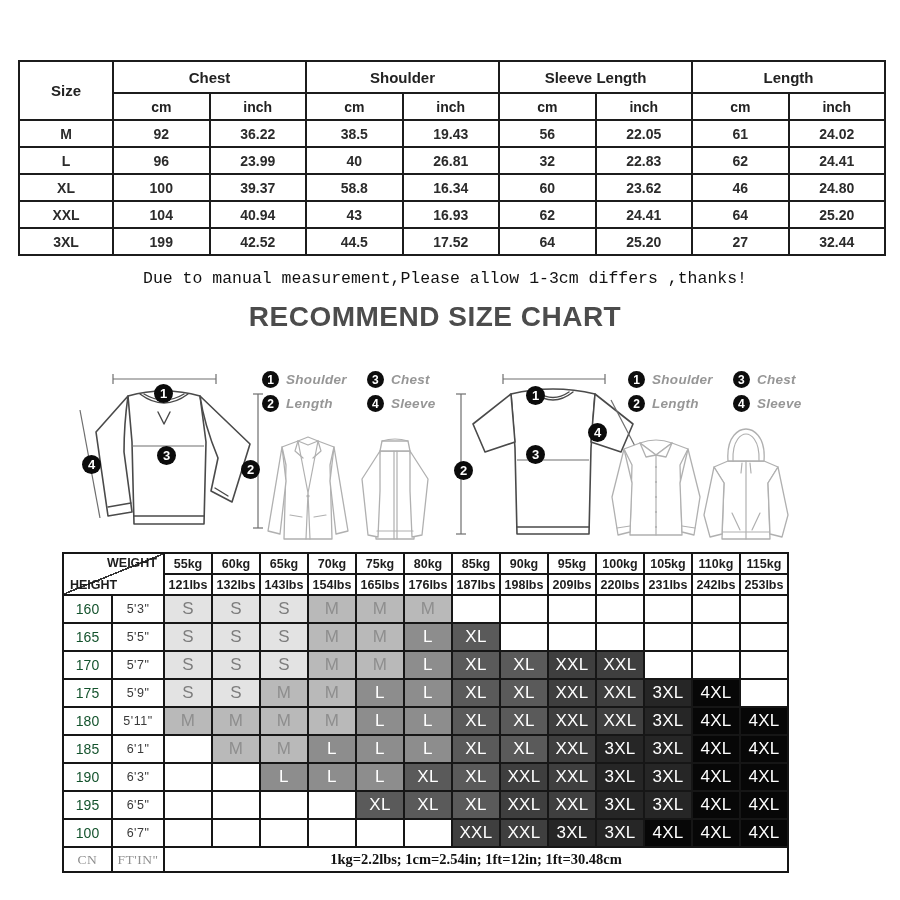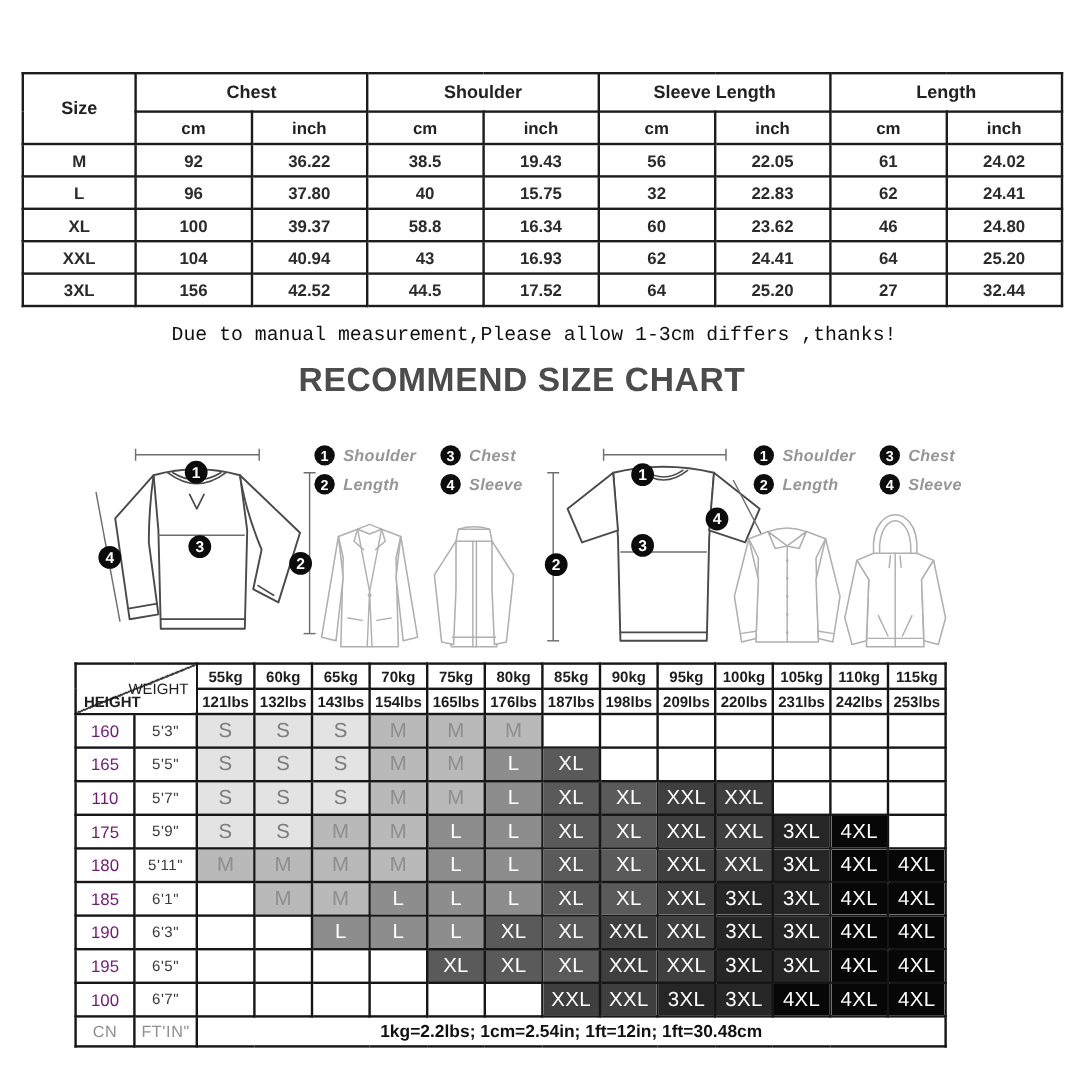--- a/index.html
+++ b/index.html
@@ -56,27 +56,27 @@
   }
   .matrix th,.matrix td{
     border:2px solid #161616;text-align:center;vertical-align:middle;
     padding:0;overflow:hidden;white-space:nowrap;background:#fff;
   }
   .matrix thead th{height:19px;font-size:12.5px;font-weight:bold;color:#1d1d1d;}
   .diag-cell{
     position:relative;
     background:linear-gradient(to bottom right,#ffffff 48.9%,#333 48.9%,#333 51.1%,#ffffff 51.1%) !important;
   }
-  .diag-weight{position:absolute;top:13px;right:6px;font-size:12.5px;font-weight:normal;color:#1d1d1d;}
+  .diag-weight{position:absolute;top:2px;right:6px;font-size:12.5px;font-weight:bold;color:#1d1d1d;}
   .diag-height{position:absolute;bottom:2px;left:6px;font-size:12.5px;font-weight:bold;color:#1d1d1d;}
   .matrix tbody td{height:26px;}
-  .h-num{font-size:14px;color:#701a75;}
+  .h-num{font-size:14px;color:#14532d;}
   .h-ftin{font-size:12.5px;color:#3a3a3a;letter-spacing:.5px;}
   .m-cell{font-size:17px;letter-spacing:.3px;}
-  .matrix tfoot td{height:23px;}
+  .matrix tfoot td{height:23px;font-family:Liberation Serif, serif;}
   .f-gray{font-size:13.5px;color:#8f8f8f;letter-spacing:.5px;}
   .f-conv{font-size:14.5px;font-weight:bold;color:#111;text-align:center;}
   .meas{stroke:#6e6e6e;stroke-width:1.2;}
   .dark-garment{stroke:#4a4a4a;stroke-width:1.6;fill:#fff;stroke-linejoin:round;stroke-linecap:round;}
   .dark-line{stroke:#4a4a4a;stroke-width:1.4;fill:none;stroke-linejoin:round;stroke-linecap:round;}
   .lite{stroke:#b0b0b0;stroke-width:1.3;fill:#fff;stroke-linejoin:round;stroke-linecap:round;}
   .lite-line{stroke:#b0b0b0;stroke-width:1.2;fill:none;stroke-linejoin:round;stroke-linecap:round;}
 </style>
 </head>
 <body>
@@ -113,23 +113,23 @@
         <td>38.5</td>
         <td>19.43</td>
         <td>56</td>
         <td>22.05</td>
         <td>61</td>
         <td>24.02</td>
       </tr>
       <tr>
         <td>L</td>
         <td>96</td>
-        <td>37.80</td>
+        <td>23.99</td>
         <td>40</td>
-        <td>15.75</td>
+        <td>26.81</td>
         <td>32</td>
         <td>22.83</td>
         <td>62</td>
         <td>24.41</td>
       </tr>
       <tr>
         <td>XL</td>
         <td>100</td>
         <td>39.37</td>
         <td>58.8</td>
@@ -145,21 +145,21 @@
         <td>40.94</td>
         <td>43</td>
         <td>16.93</td>
         <td>62</td>
         <td>24.41</td>
         <td>64</td>
         <td>25.20</td>
       </tr>
       <tr>
         <td>3XL</td>
-        <td>156</td>
+        <td>199</td>
         <td>42.52</td>
         <td>44.5</td>
         <td>17.52</td>
         <td>64</td>
         <td>25.20</td>
         <td>27</td>
         <td>32.44</td>
       </tr>
     </tbody>
 </table>
@@ -386,21 +386,21 @@
         <td class="m-cell" style="background: rgb(141, 141, 141); color: rgb(255, 255, 255);">L</td>
         <td class="m-cell" style="background: rgb(90, 90, 90); color: rgb(255, 255, 255);">XL</td>
         <td class="m-cell"></td>
         <td class="m-cell"></td>
         <td class="m-cell"></td>
         <td class="m-cell"></td>
         <td class="m-cell"></td>
         <td class="m-cell"></td>
       </tr>
       <tr>
-        <td class="h-num">110</td>
+        <td class="h-num">170</td>
         <td class="h-ftin">5'7"</td>
         <td class="m-cell" style="background: rgb(227, 227, 227); color: rgb(125, 125, 125);">S</td>
         <td class="m-cell" style="background: rgb(227, 227, 227); color: rgb(125, 125, 125);">S</td>
         <td class="m-cell" style="background: rgb(227, 227, 227); color: rgb(125, 125, 125);">S</td>
         <td class="m-cell" style="background: rgb(185, 185, 185); color: rgb(142, 142, 142);">M</td>
         <td class="m-cell" style="background: rgb(185, 185, 185); color: rgb(142, 142, 142);">M</td>
         <td class="m-cell" style="background: rgb(141, 141, 141); color: rgb(255, 255, 255);">L</td>
         <td class="m-cell" style="background: rgb(90, 90, 90); color: rgb(255, 255, 255);">XL</td>
         <td class="m-cell" style="background: rgb(90, 90, 90); color: rgb(255, 255, 255);">XL</td>
         <td class="m-cell" style="background: rgb(63, 63, 63); color: rgb(255, 255, 255);">XXL</td>

